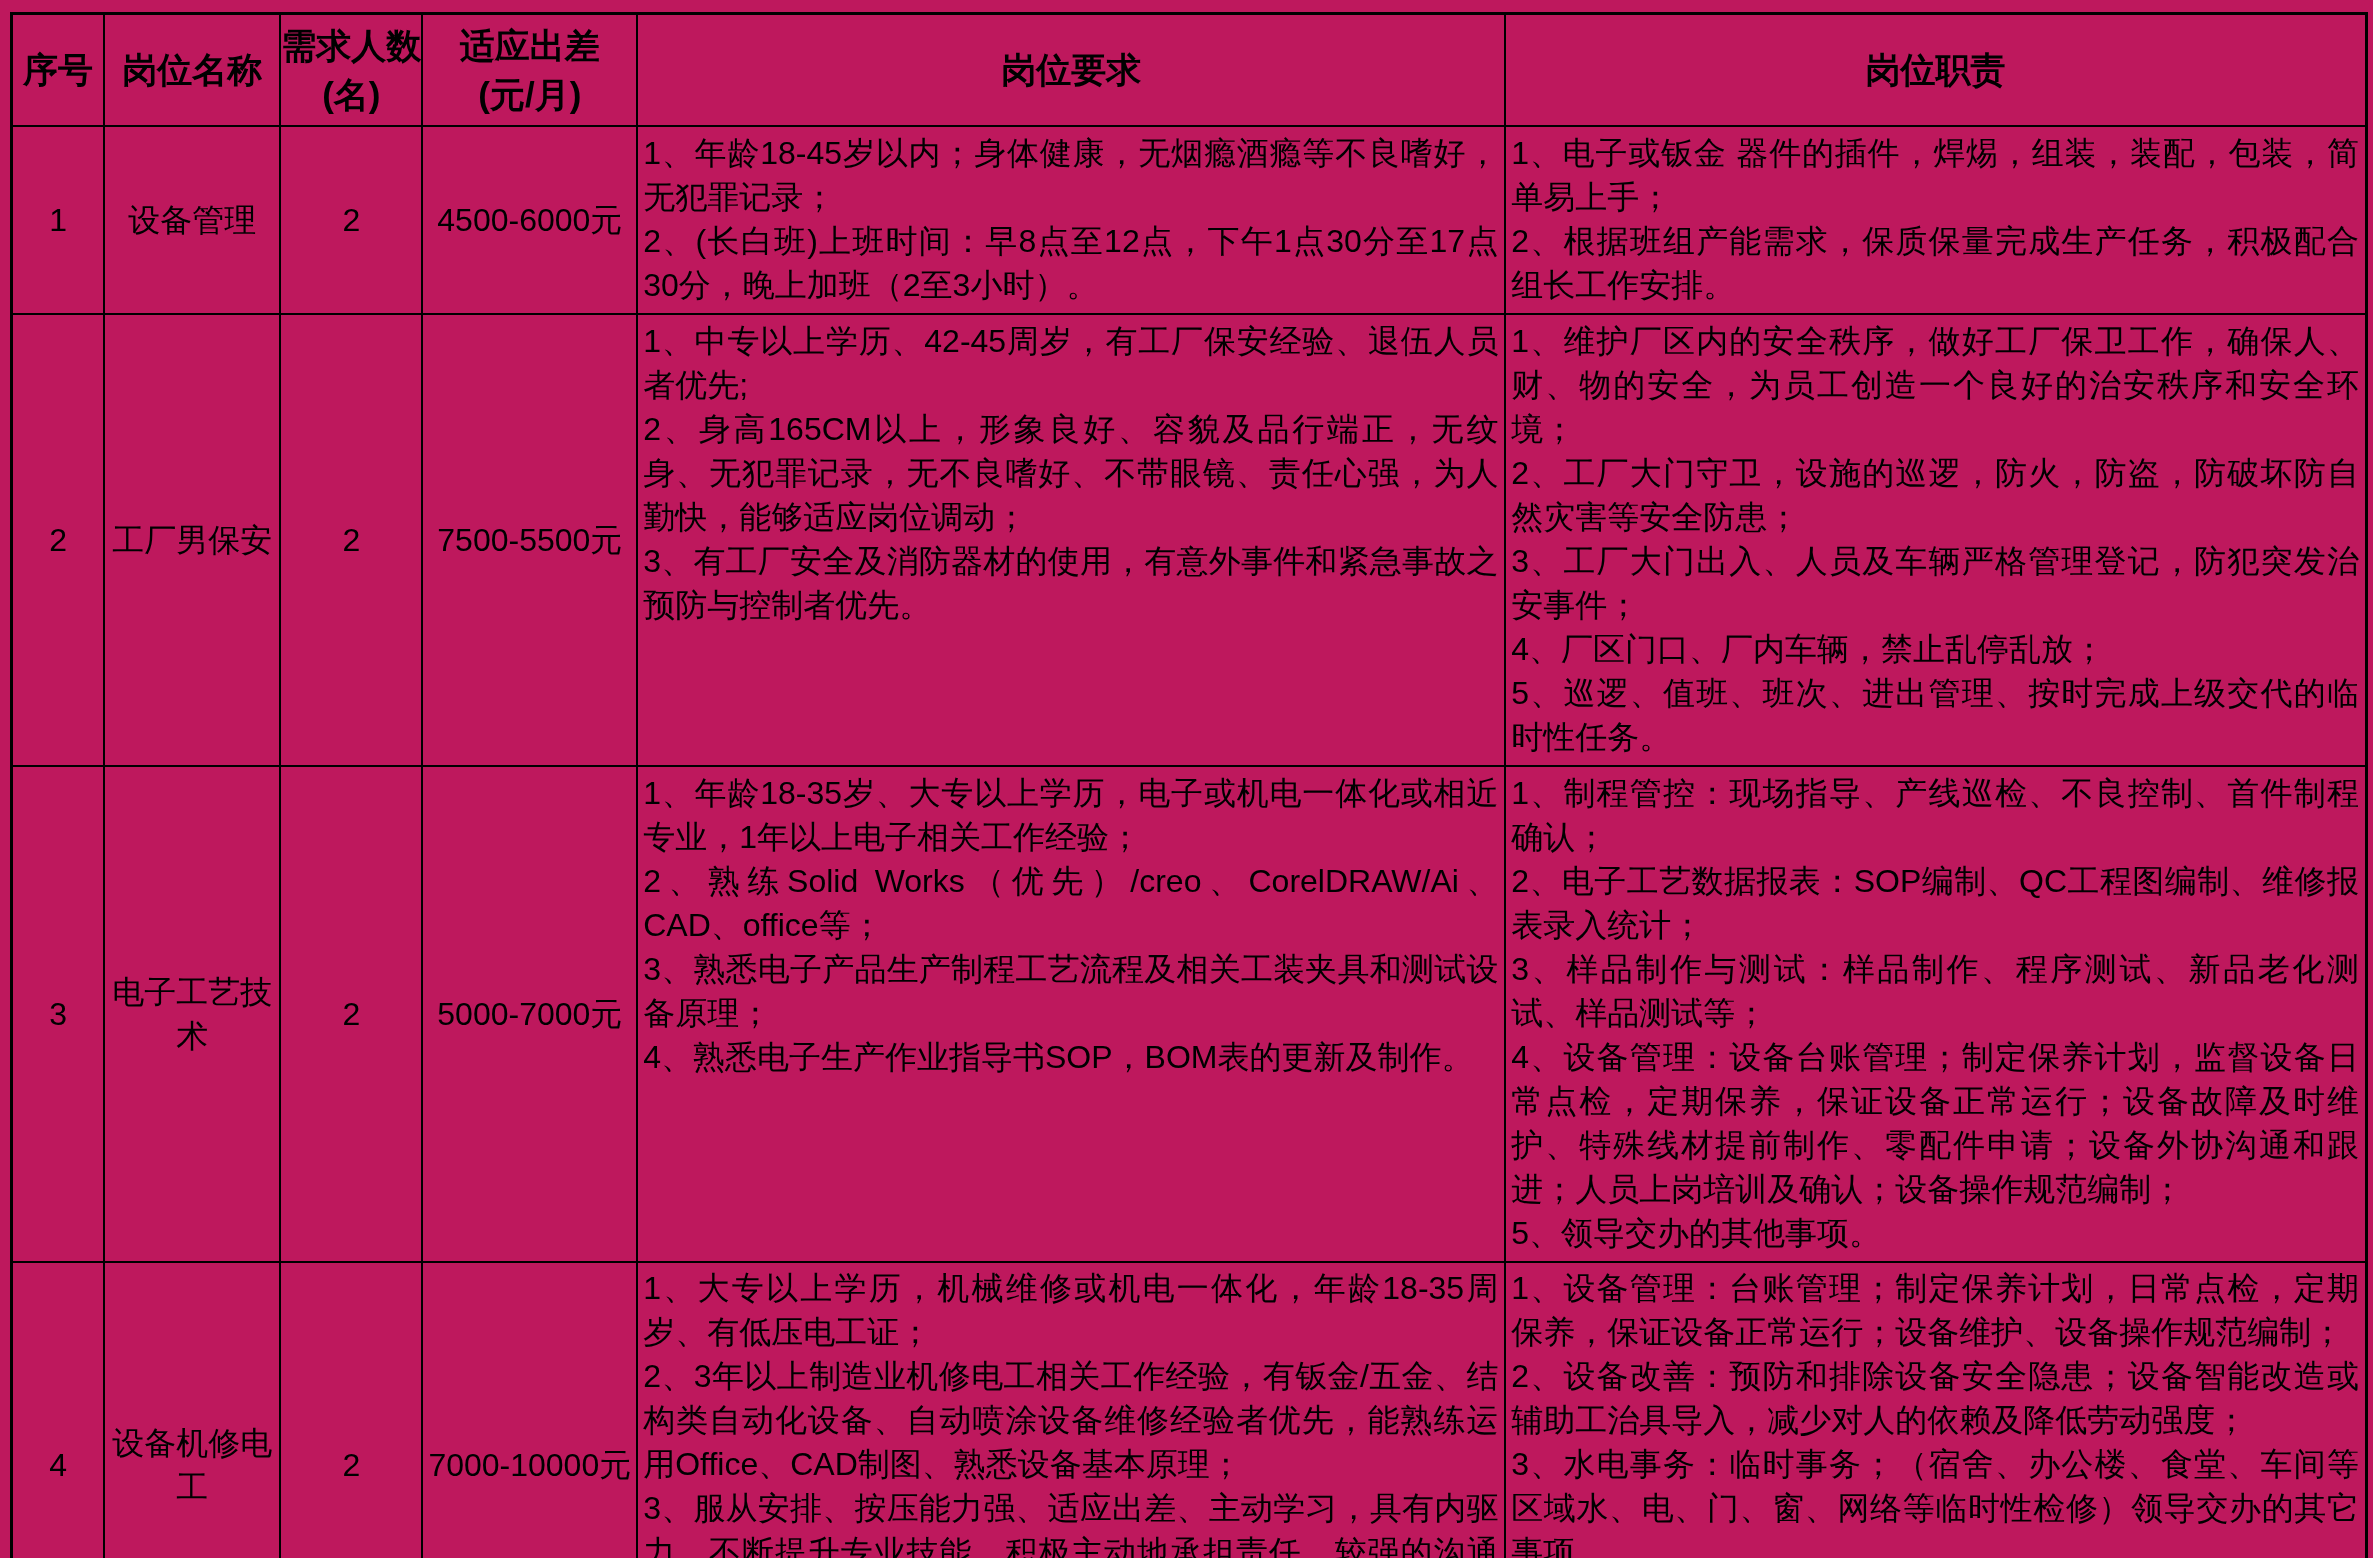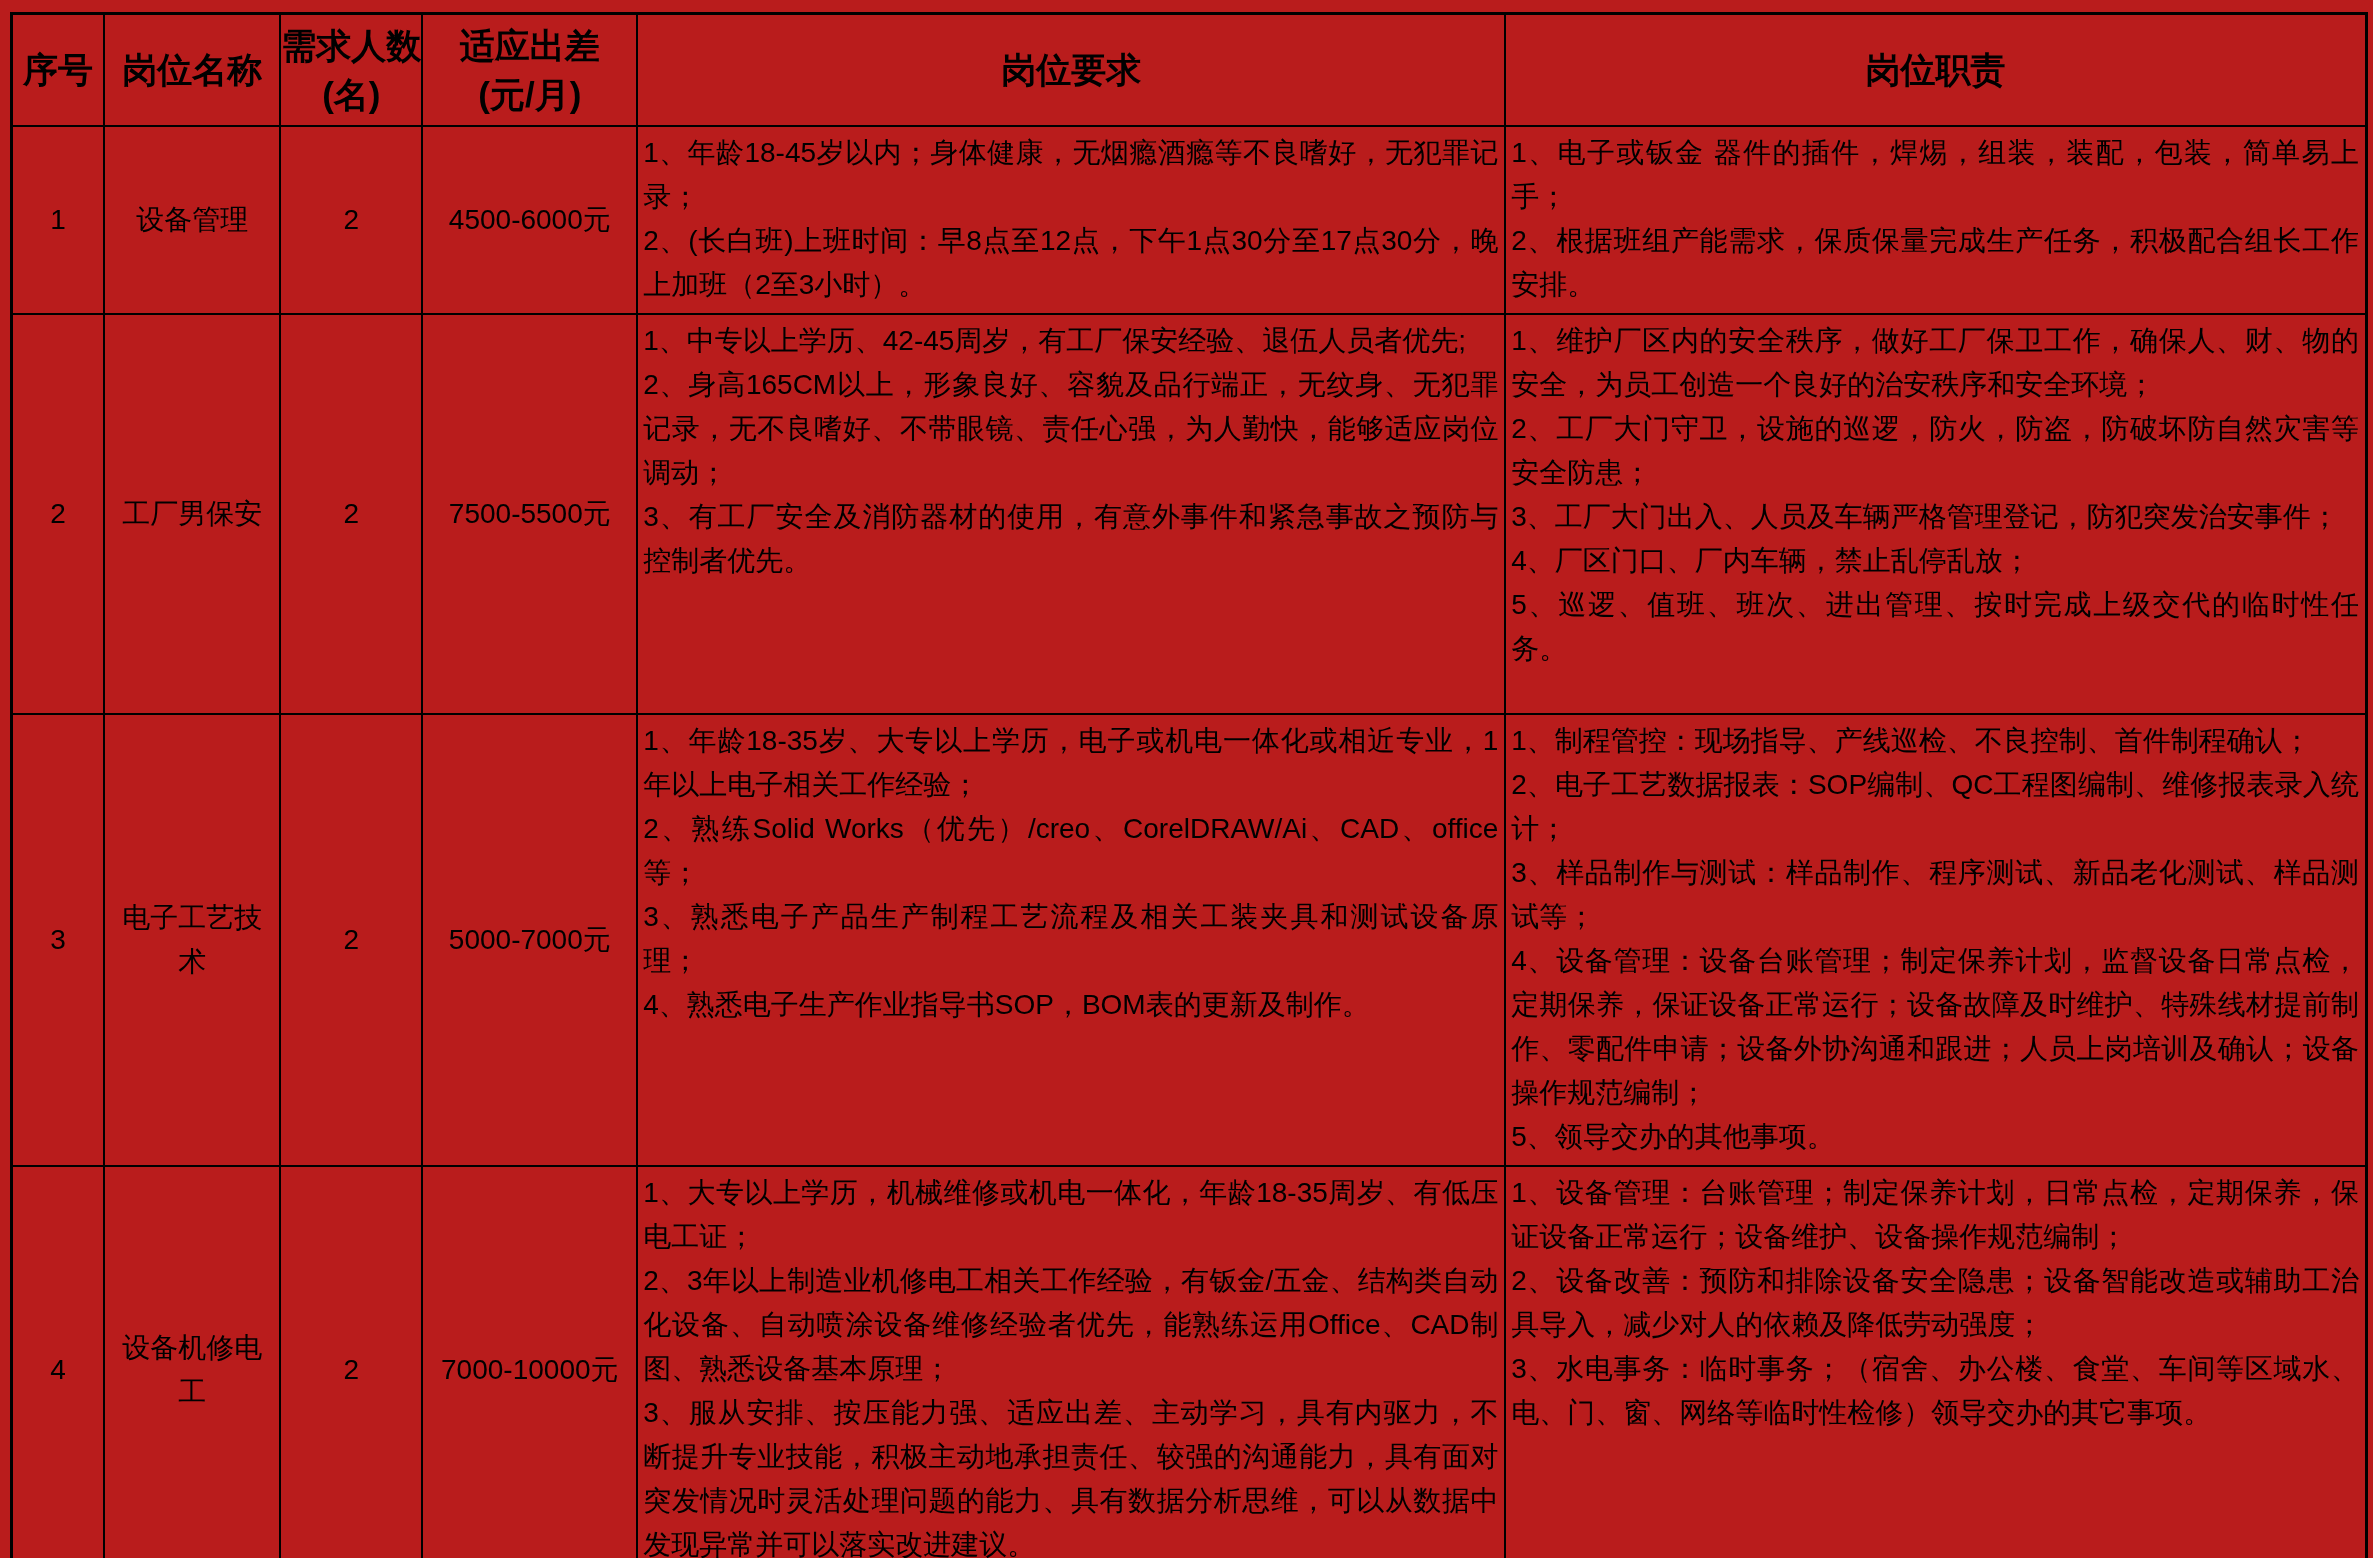--- a/index.html
+++ b/index.html
@@ -2,30 +2,30 @@
 <html><head>
 <meta charset="utf-8">
 <style>
   * { margin: 0; padding: 0; box-sizing: border-box; }
   html, body { background: #fff; }
   body {
     width: 2374px; height: 1558px;
     font-family: "Liberation Sans", "DejaVu Sans", sans-serif;
     color: #000;
   }
-  .page { width: 2374px; height: 1558px; padding: 11.7px 9.8px 7.8px 9.8px; background:#b91c1c; }
+  .page { width: 2374px; height: 1558px; padding: 11.7px 9.8px 7.8px 9.8px; background:#be185d; }
   table.jobs {
     width: 2354px;
     border-collapse: collapse;
     table-layout: fixed;
     border: 3.9px solid #000;
   }
   table.jobs th, table.jobs td {
     border: 2px solid #000;
-    font-size: 28px;
+    font-size: 32px;
     line-height: 44px;
     overflow: hidden;
   }
   table.jobs th {
     font-weight: bold;
     font-size: 35px;
     line-height: 49px;
     height: 113px;
     text-align: center;
     vertical-align: middle;

